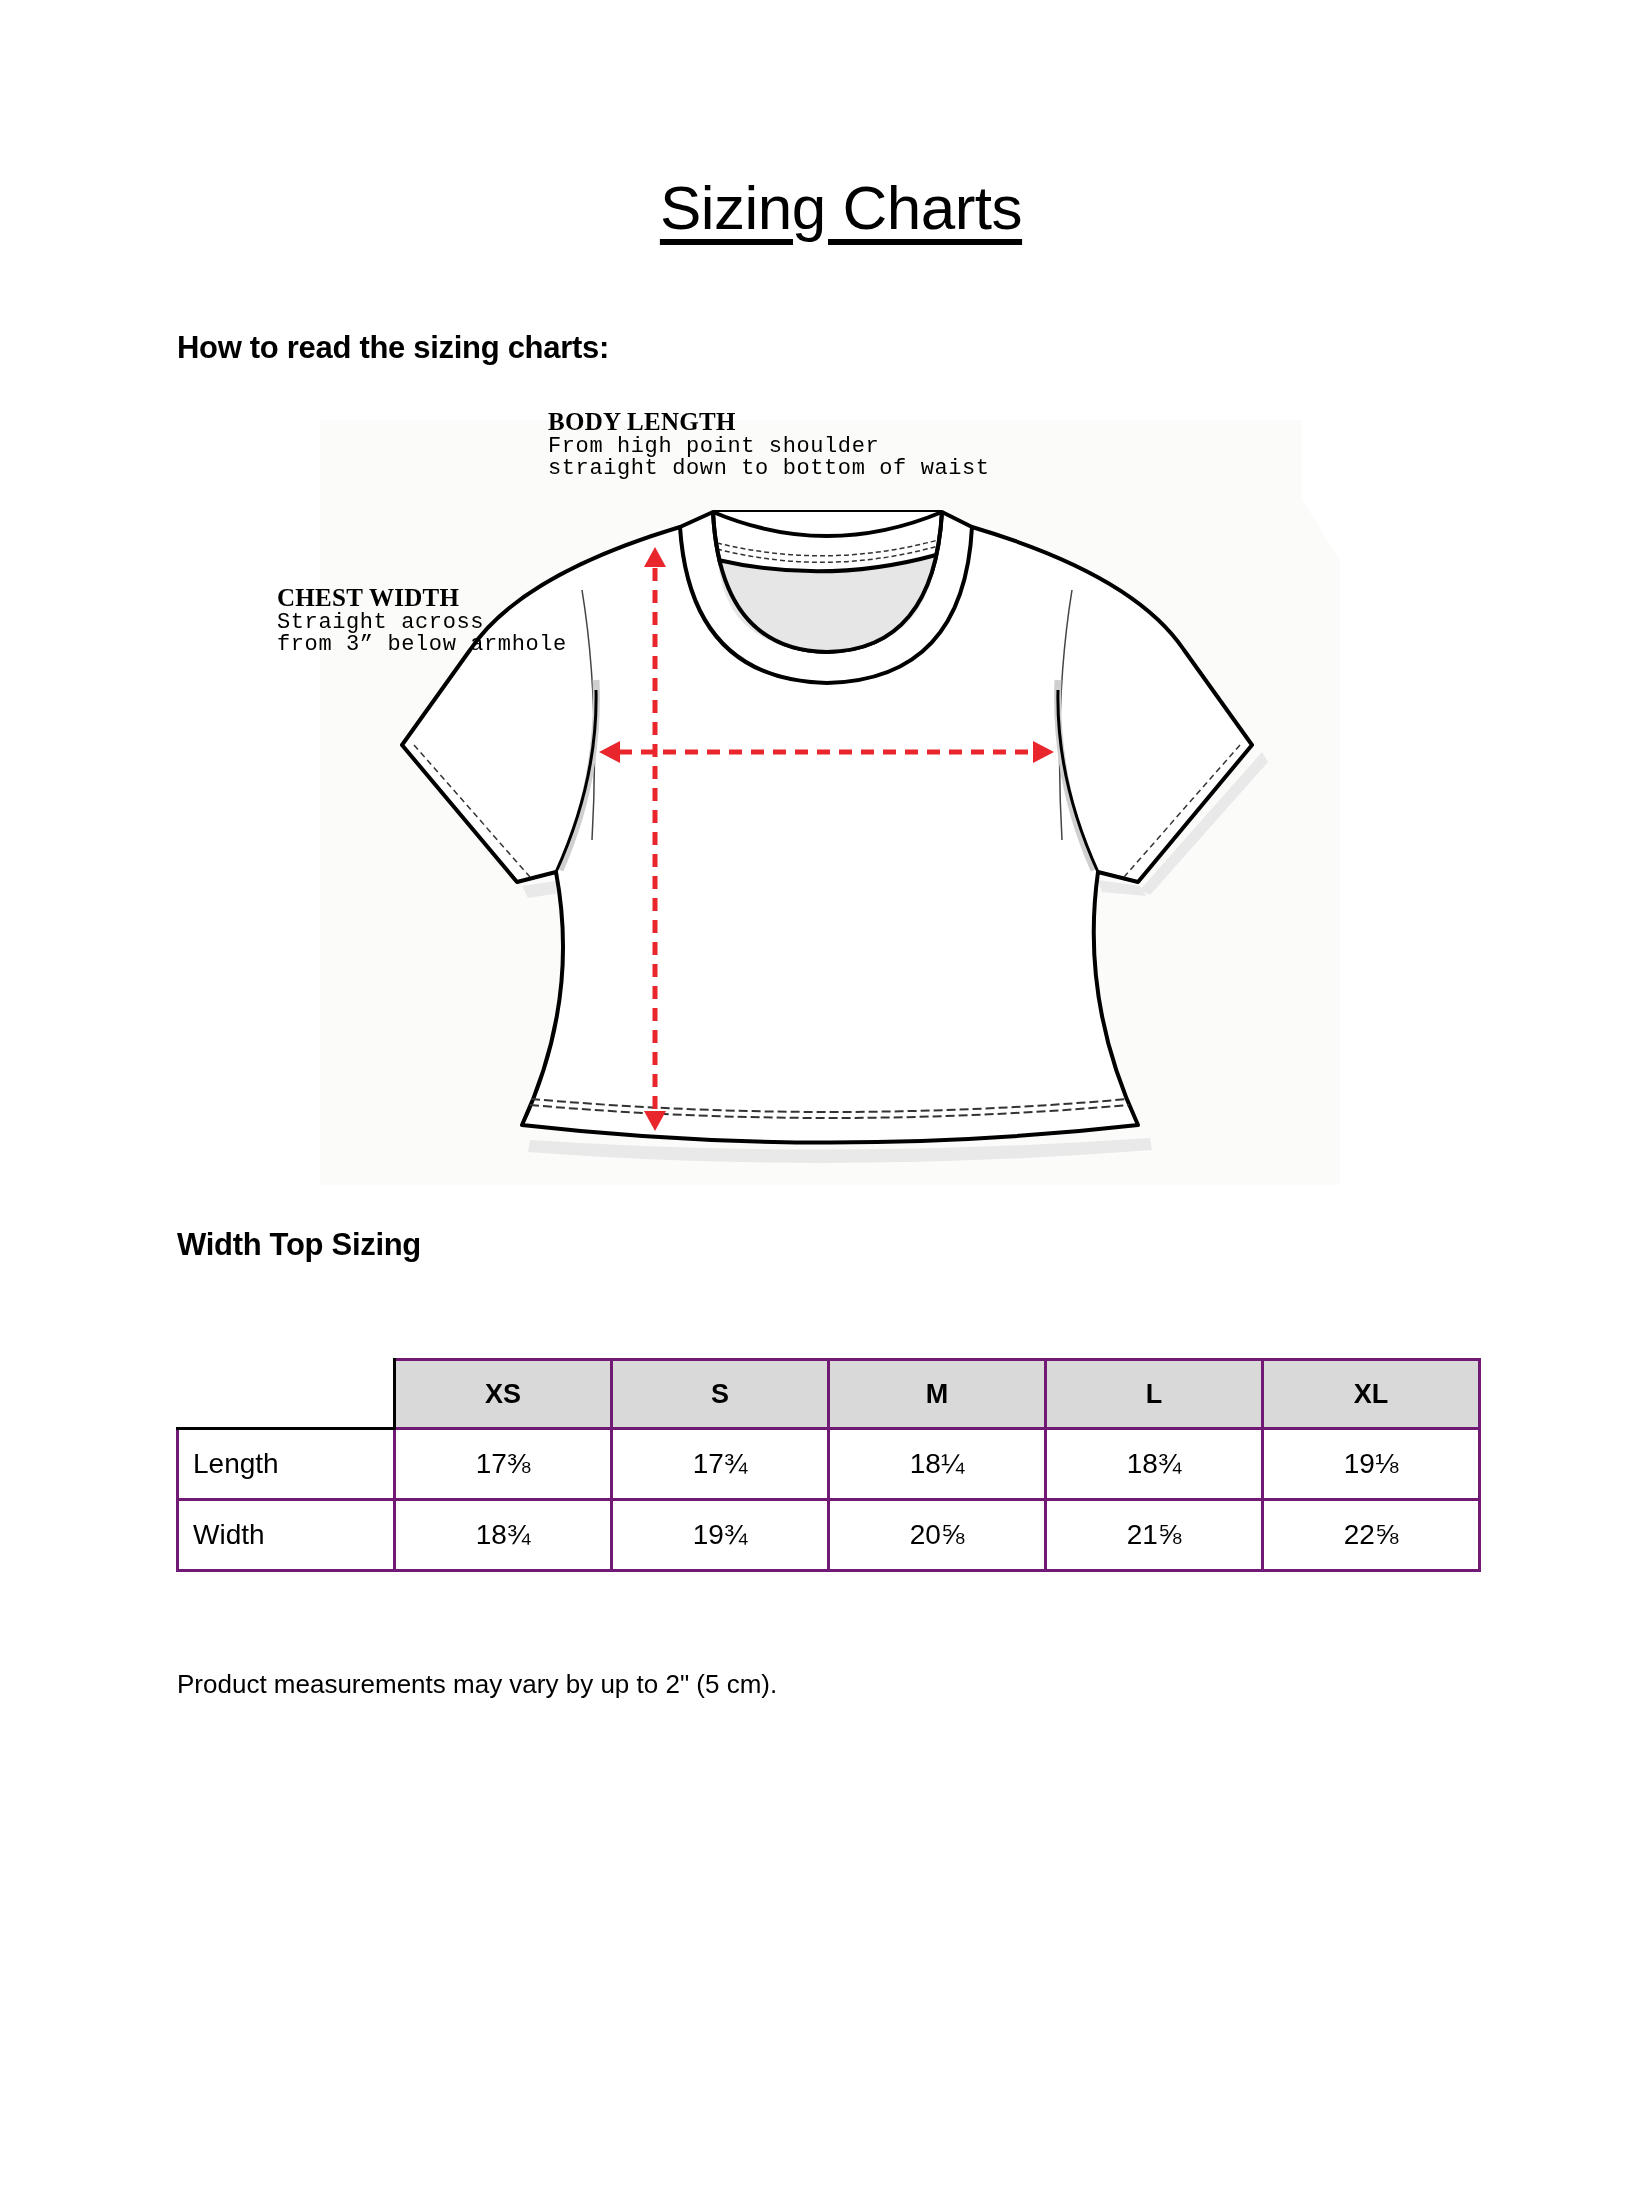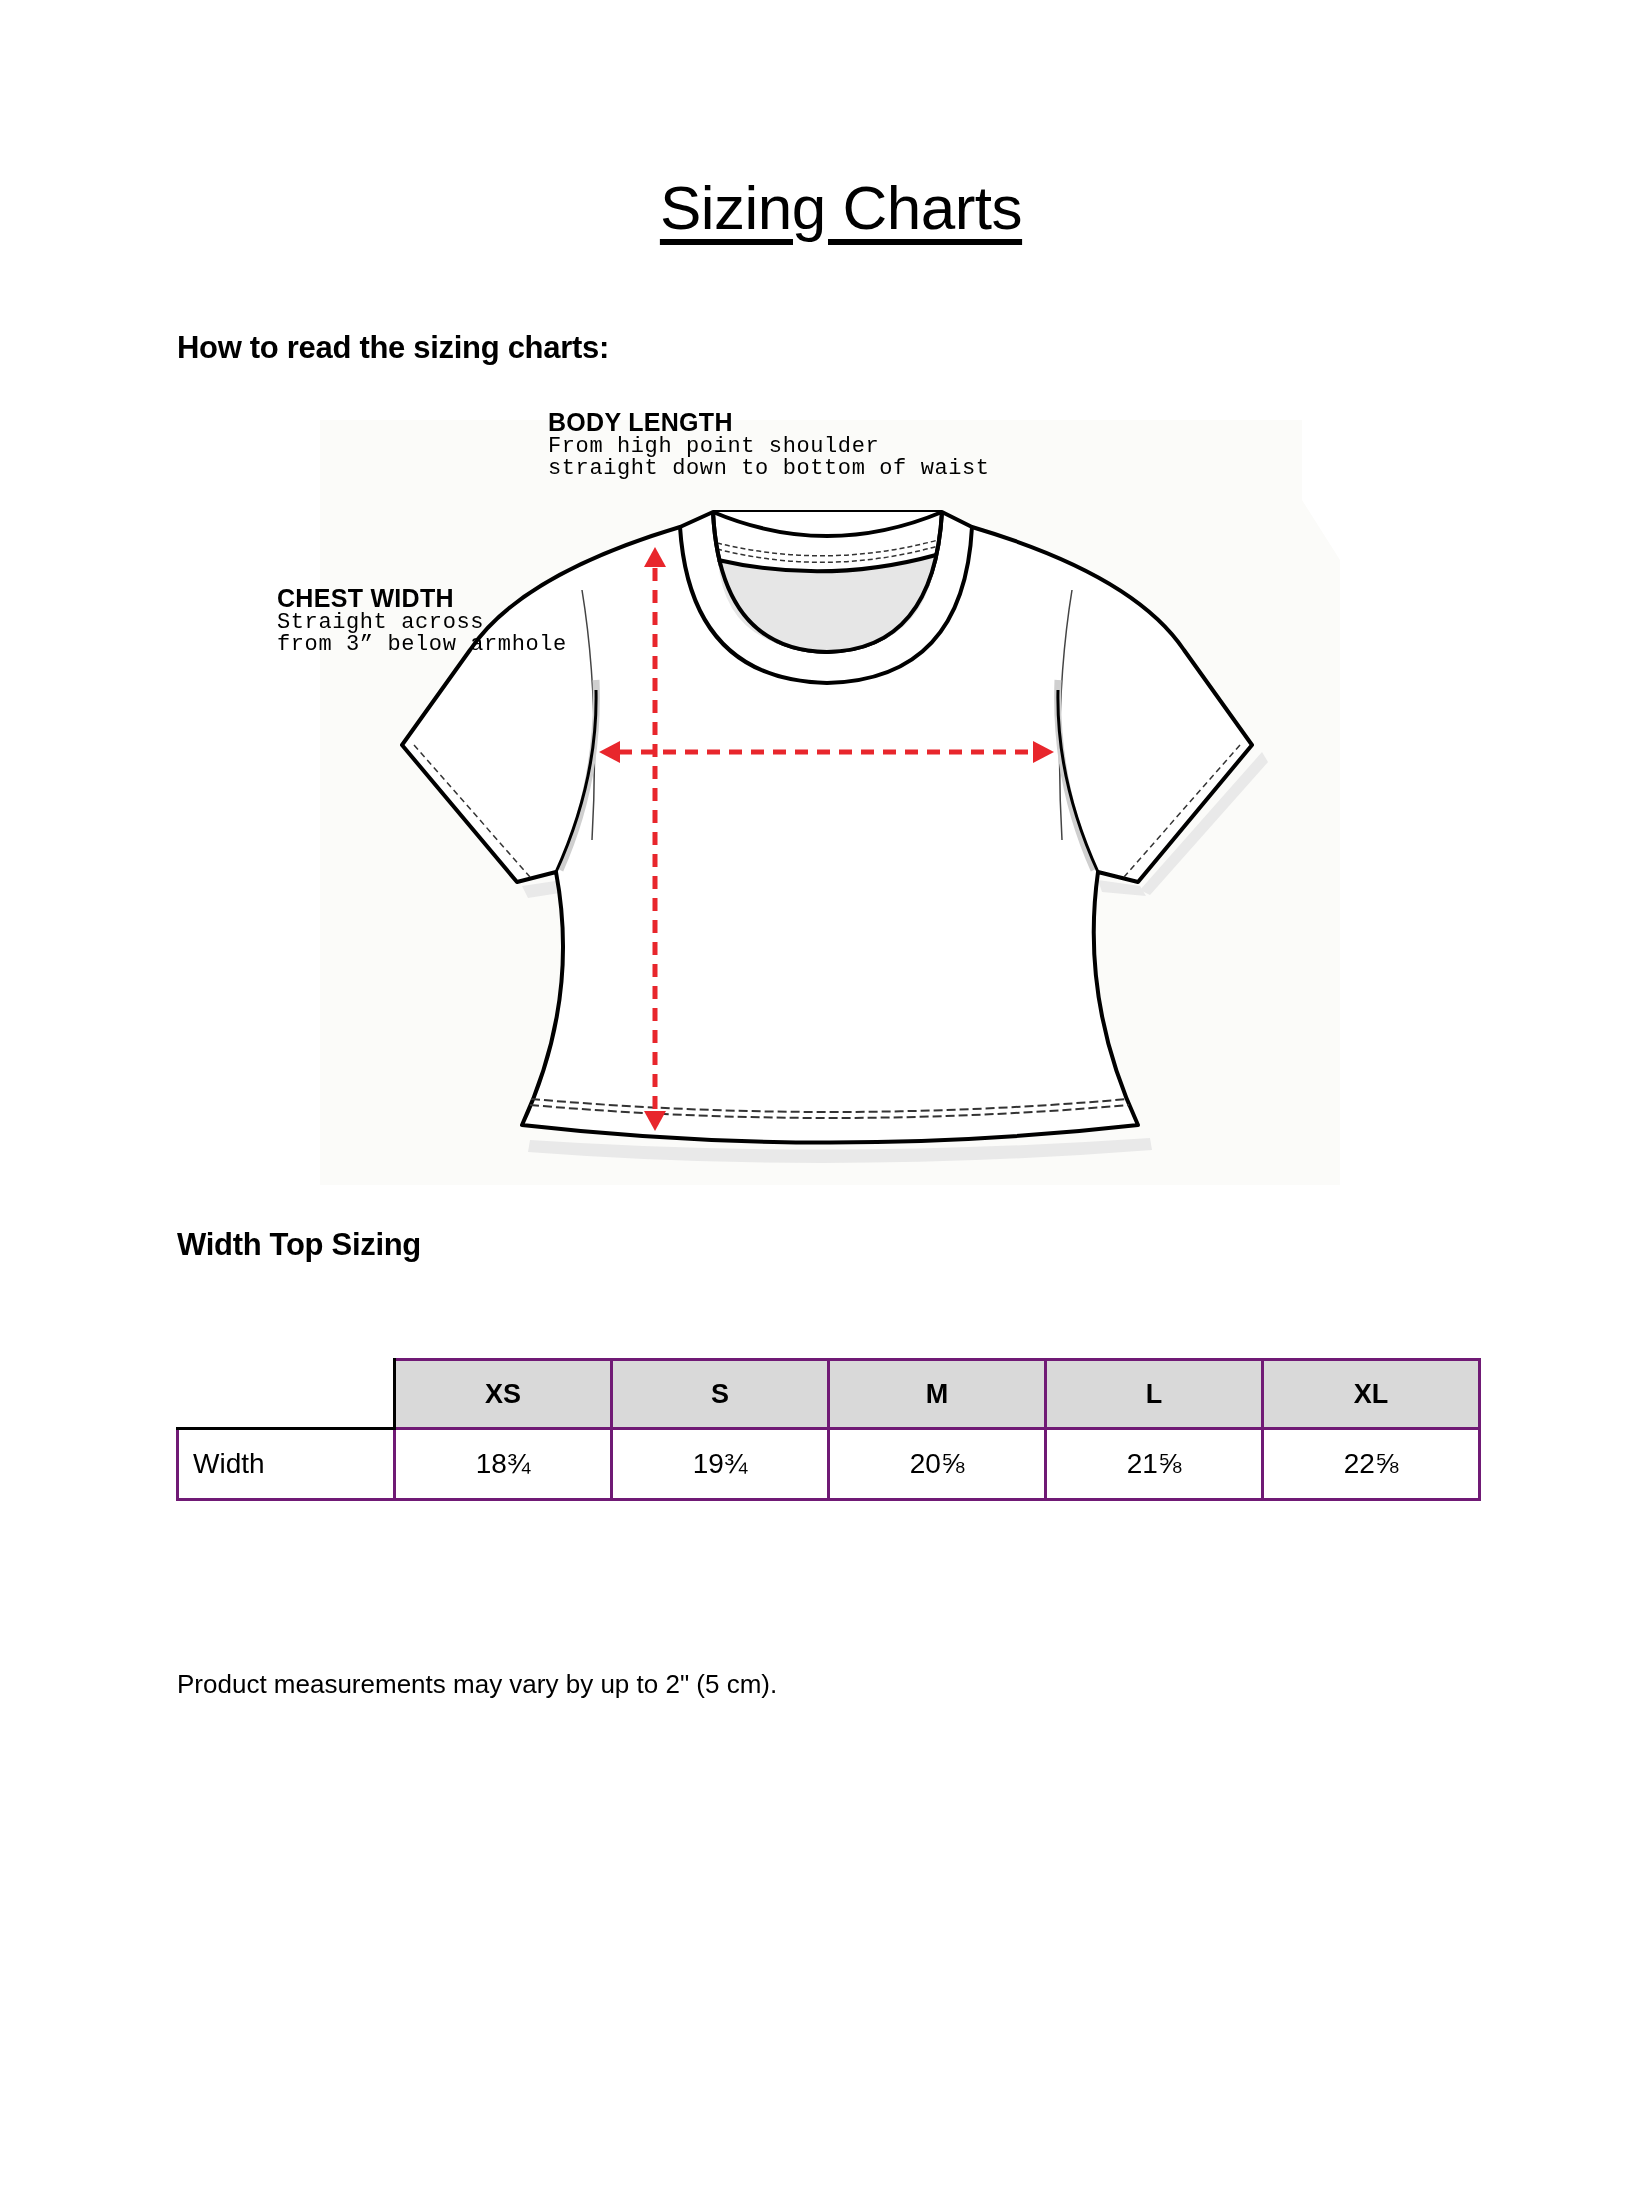--- a/index.html
+++ b/index.html
@@ -14,21 +14,21 @@
   }
   .title span { text-decoration: underline; text-decoration-thickness: 6px; text-underline-offset: 10px; }
 
   .h2 { left: 177px; font-size: 31px; font-weight: bold; letter-spacing: -0.3px; line-height: 40px; text-align: right; }
   .h2.how { top: 328px; }
   .h2.crop { top: 1225px; }
 
   .diagram { left: 320px; top: 420px; width: 1020px; height: 765px; }
   .diagram svg { position: absolute; left: 0; top: 0; }
 
-  .label-head { font-family: Liberation Sans, sans-serif; font-weight: bold; font-size: 25px;
+  .label-head { font-family: Liberation Serif, serif; font-weight: bold; font-size: 25px;
                 letter-spacing: 0.3px; line-height: 28px; }
   .label-sub { font-family: Liberation Mono, monospace; font-size: 22px; letter-spacing: 0.6px;
                line-height: 22px; }
   .body-length { left: 548px; top: 408px; }
   .chest-width { left: 277px; top: 584px; }
 
   table.sizes {
     position: absolute; left: 176px; top: 1358px; border-collapse: collapse;
     font-family: "Liberation Sans", sans-serif; table-layout: fixed;
   }
@@ -124,20 +124,28 @@
       <th class="corner"></th>
       <th>XS</th>
       <th>S</th>
       <th>M</th>
       <th>L</th>
       <th>XL</th>
     </tr>
   </thead>
   <tbody>
     <tr>
+      <td class="rowlabel">Length</td>
+      <td>17⅜</td>
+      <td>17¾</td>
+      <td>18¼</td>
+      <td>18¾</td>
+      <td>19⅛</td>
+    </tr>
+    <tr>
       <td class="rowlabel">Width</td>
       <td>18¾</td>
       <td>19¾</td>
       <td>20⅝</td>
       <td>21⅝</td>
       <td>22⅝</td>
     </tr>
   </tbody>
 </table>
 

